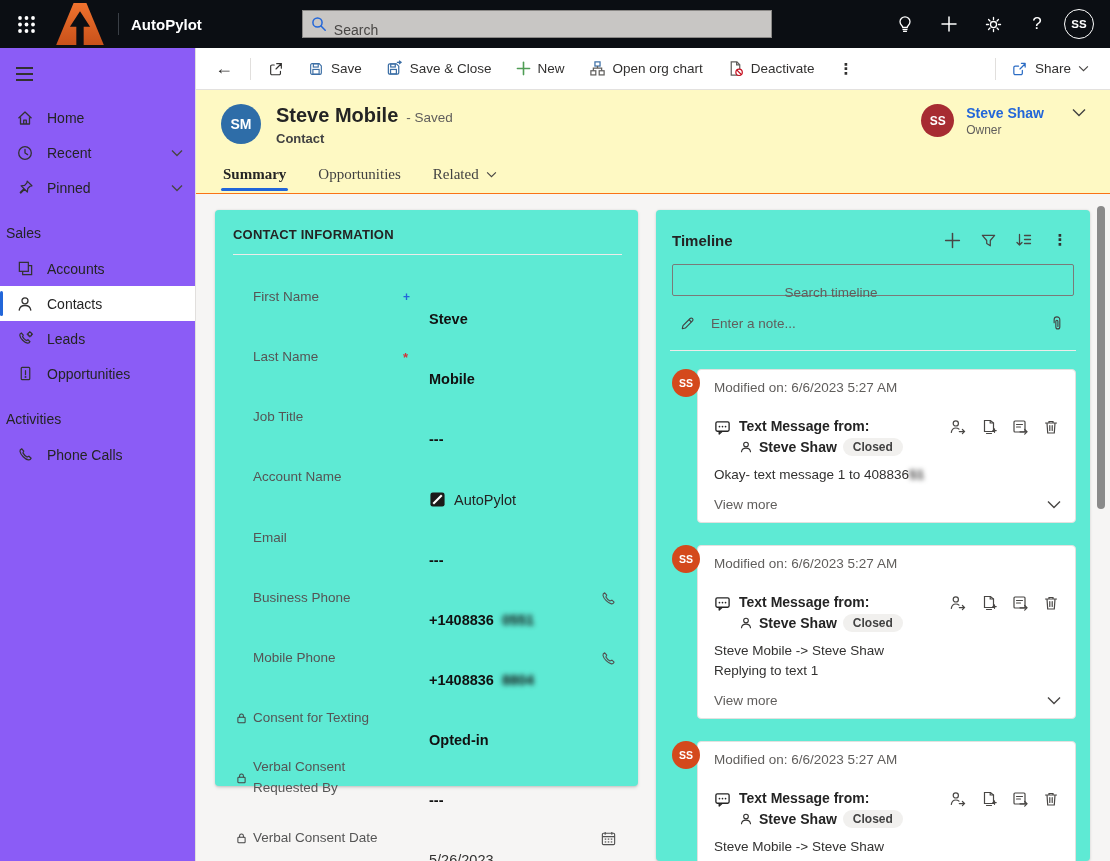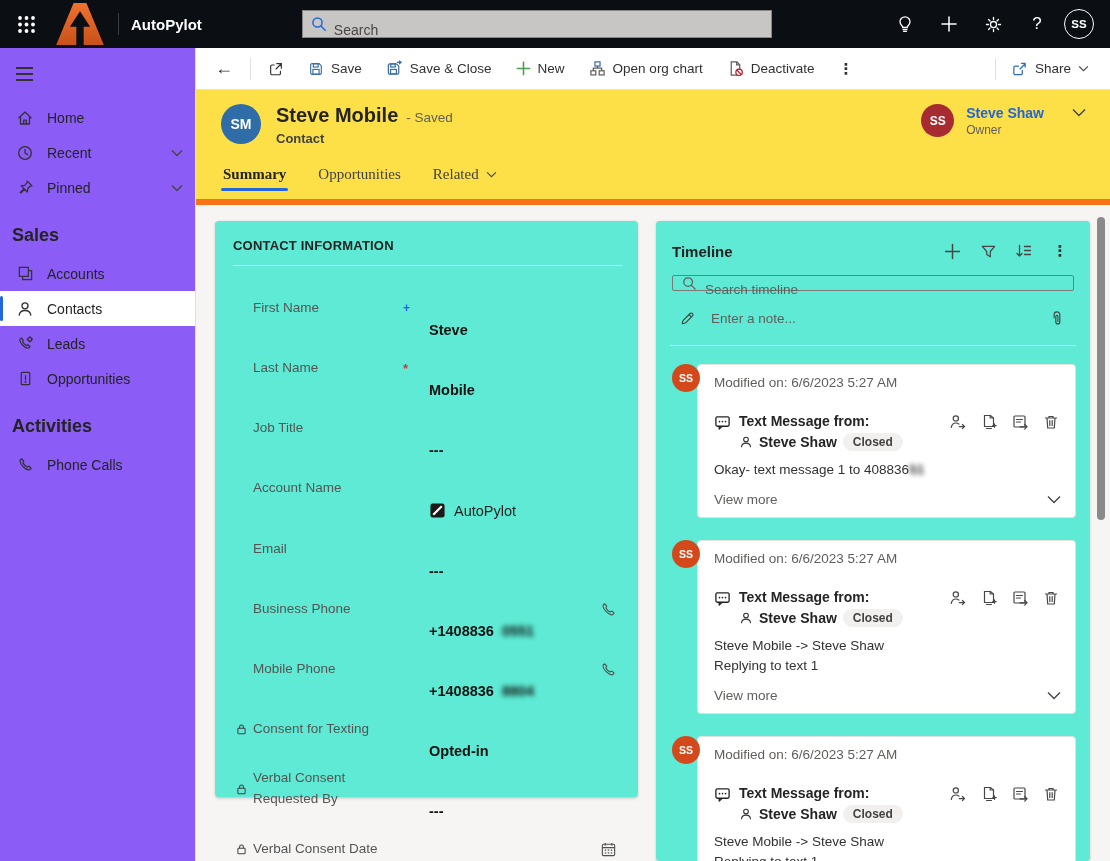--- a/index.html
+++ b/index.html
@@ -25,35 +25,35 @@
 
   
   .shell { display:flex; height:813px; }
   .sidebar { width:196px; background:#8b5cf6; border-right:1px solid #e1dfdd; flex-shrink:0; padding-top:6px; }
   .hamburger { width:40px; height:36px; margin:2px 0 8px 8px; display:flex; flex-direction:column; justify-content:center; gap:4px; padding-left:8px; }
   .hamburger i { width:17px; height:2px; background:#323130; display:block; }
   .nav-item { display:flex; align-items:center; height:35px; padding:0 12px 0 16px; gap:13px; width:100%; text-align:left; font-size:14px; color:#242424; position:relative; }
   .nav-item .chev { margin-left:auto; }
   .nav-item.selected { background:#fff; }
   .nav-item.selected::before { content:""; position:absolute; left:0; top:5px; bottom:5px; width:3px; background:#2266d9; border-radius:2px; }
-  .nav-section { font-size:18px; font-weight:700; color:#242424; padding:20px 12px 10px; }
+  .nav-section { font-size:14px; font-weight:400; color:#242424; padding:20px 6px 10px; }
   .nav-ico { color:#323130; width:18px; display:flex; justify-content:center; }
 
   .main { flex:1; display:flex; flex-direction:column; min-width:0; }
 
   
   .cmdbar { height:42px; background:#fff; border-bottom:1px solid #e3e1df; display:flex; align-items:center; padding:0 10px 0 8px; gap:2px; }
   .cmd-btn { display:flex; align-items:center; gap:7px; padding:0 11px; height:32px; color:#323130; font-size:13.5px; border-radius:2px; }
   .cmd-sep { width:1px; height:22px; background:#e1dfdd; margin:0 4px; }
   .back-glyph { font-size:18px; color:#323130; }
   .cmd-right { margin-left:auto; display:flex; align-items:center; }
   .ellipsis-v { font-size:15px; font-weight:700; color:#323130; letter-spacing:0; }
 
   
-  .rec-header { background:#fde047; padding:14px 20px 6px 25px; border-bottom:6px solid #f97316; }
+  .rec-header { background:#fef9c3; padding:14px 20px 0 25px; border-bottom:1px solid #f97316; }
   .rec-top { display:flex; align-items:flex-start; }
   .rec-avatar { width:40px; height:40px; border-radius:50%; background:#2e6da8; color:#fff; font-weight:700; font-size:14px; display:flex; align-items:center; justify-content:center; flex-shrink:0; }
   .rec-id { margin-left:15px; }
   .rec-name-row { display:flex; align-items:baseline; gap:8px; }
   .rec-name { font-size:20px; font-weight:700; color:#242424; }
   .rec-status { font-size:13.5px; color:#605e5c; }
   .rec-entity { font-size:13px; color:#424242; margin-top:4px; font-weight:600; }
   .owner-block { margin-left:auto; display:flex; align-items:center; gap:12px; margin-right:14px; }
   .owner-avatar { width:33px; height:33px; border-radius:50%; background:#a72c32; color:#fff; font-weight:700; font-size:12px; display:flex; align-items:center; justify-content:center; }
   .owner-name { color:#2266d9; font-size:14px; font-weight:600; }
@@ -82,21 +82,21 @@
   .fvalue.plain { font-weight:400; color:#323130; }
   .blurred { filter:blur(2.4px); font-weight:700; }
   .fend { margin-left:auto; width:28px; display:flex; justify-content:center; color:#515151; flex-shrink:0; }
 
   
   .tl-card { flex:1; padding:14px 14px 20px 14px; min-width:0; }
   .tl-head { display:flex; align-items:center; padding:2px 2px 10px 2px; }
   .tl-title { font-size:15px; font-weight:700; color:#242424; }
   .tl-actions { margin-left:auto; display:flex; align-items:center; gap:8px; }
   .tl-icon-btn { width:28px; height:28px; display:flex; align-items:center; justify-content:center; color:#484644; }
-  .tl-search { height:16px; border:1px solid #7a7a78; border-radius:2px; display:flex; align-items:center; gap:8px; padding:0 9px; margin:0 2px; }
+  .tl-search { height:32px; border:1px solid #7a7a78; border-radius:2px; display:flex; align-items:center; gap:8px; padding:0 9px; margin:0 2px;flex-direction:column; }
   .tl-search input { flex:1; border:none; outline:none; font-size:13.5px; color:#323130; background:transparent; }
   .tl-search input::placeholder { color:#605e5c; }
   .note-row { display:flex; align-items:center; gap:15px; padding:13px 6px 13px 9px; border-bottom:1px solid #edebe9; color:#605e5c; }
   .note-text { font-size:13.5px; color:#605e5c; flex:1; text-align:left; }
   .entries { margin:18px 0 0 27px; display:flex; flex-direction:column; gap:22px; }
   .entry { position:relative; border:1px solid #e3e1df; border-radius:4px; padding:10px 14px 10px 16px; background:#fff; }
   .entry-avatar { position:absolute; left:-26px; top:-1px; width:28px; height:28px; border-radius:50%; background:#d4491c; color:#fff; font-size:10.5px; font-weight:700; display:flex; align-items:center; justify-content:center; }
   .e-modified { font-size:13.5px; color:#605e5c; }
   .e-title-row { display:flex; align-items:flex-start; margin-top:22px; }
   .e-title-main { display:flex; gap:8px; align-items:flex-start; color:#242424; }

